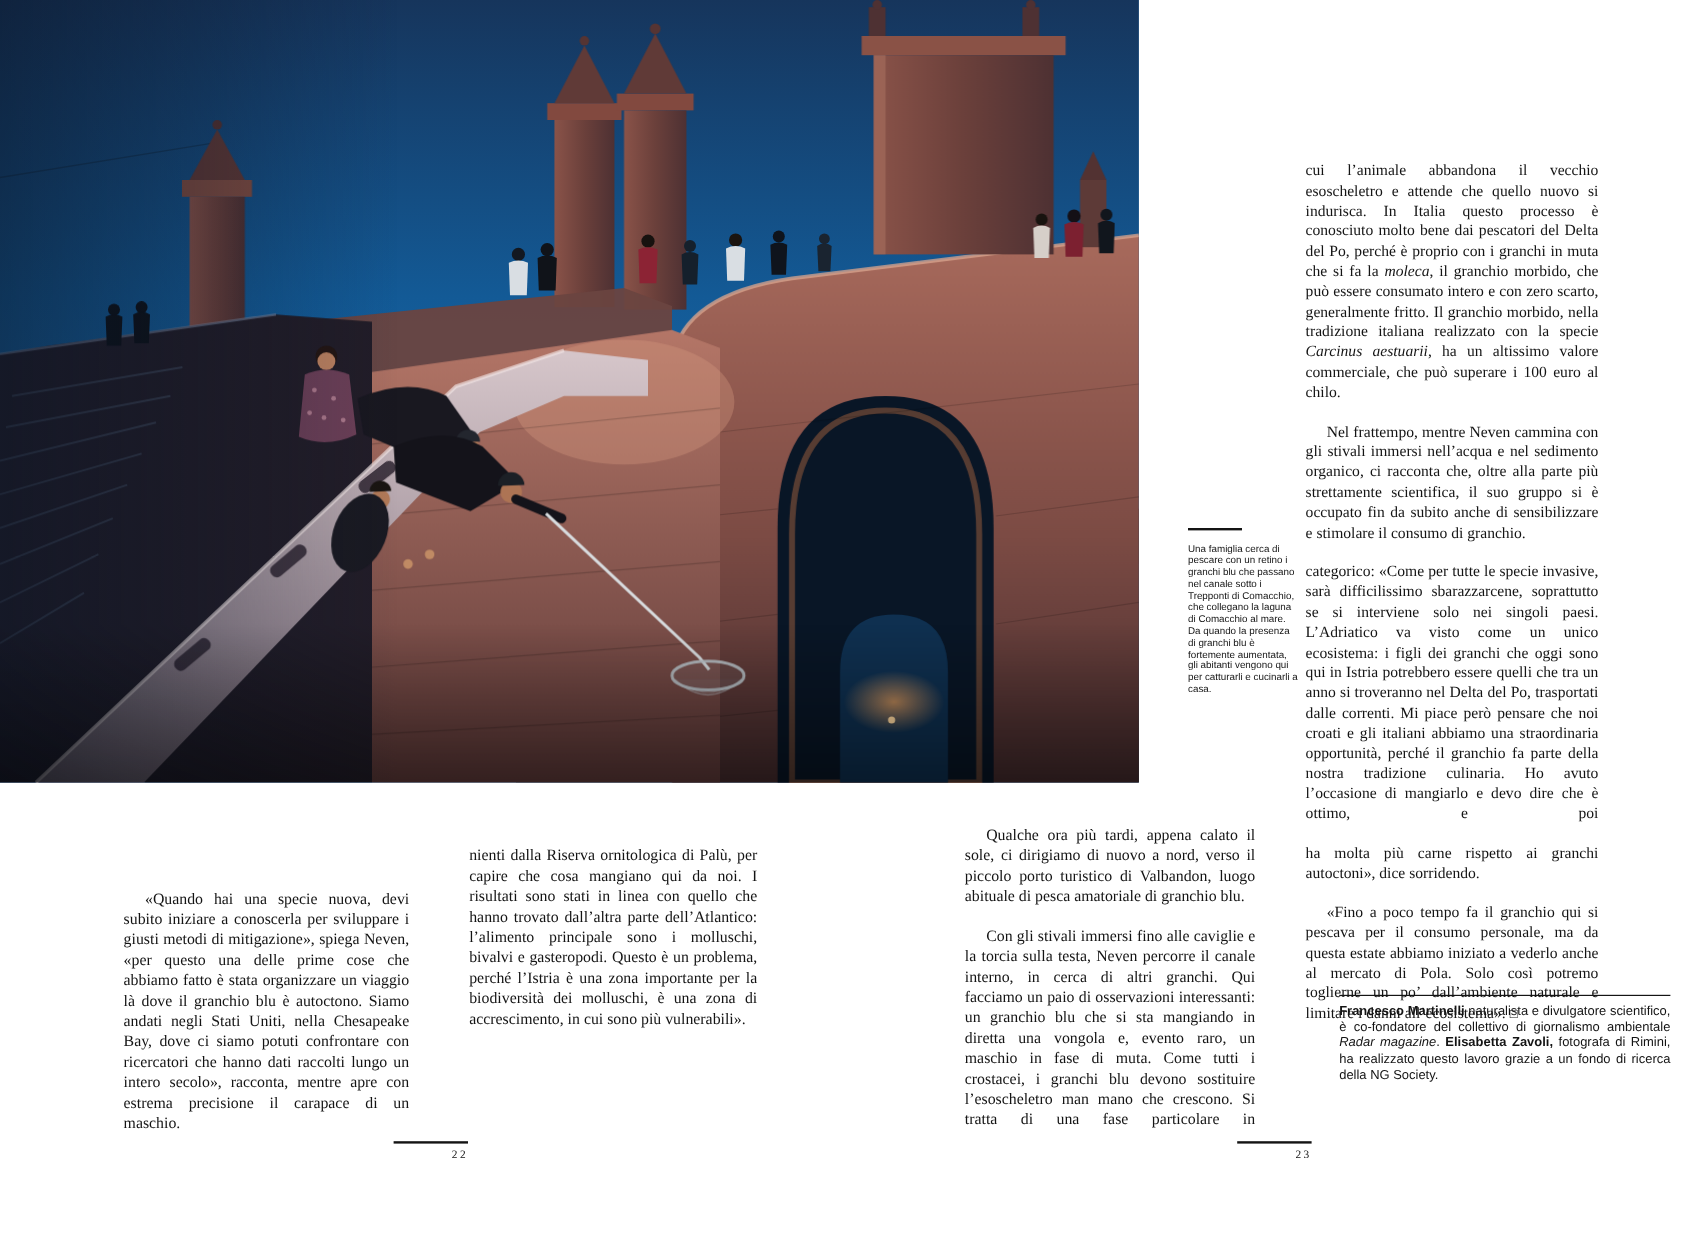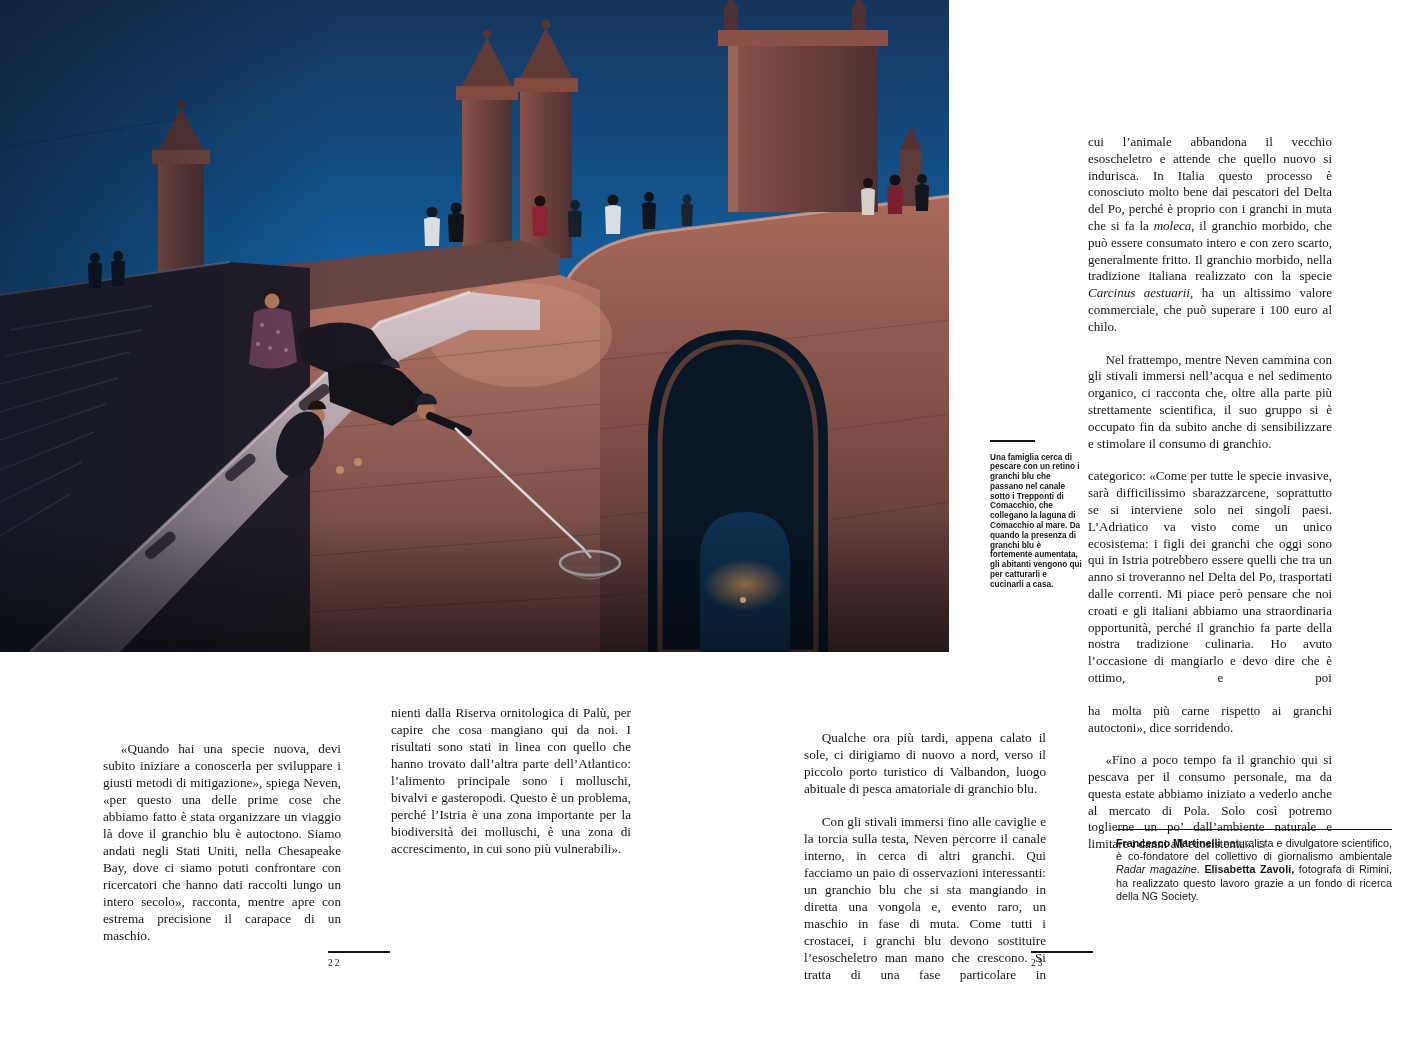--- a/index.html
+++ b/index.html
@@ -8,50 +8,50 @@
     overflow:hidden;color:#161616;
     font-family:"Liberation Serif","DejaVu Serif",serif;
   }
   
   .photo{position:absolute;left:0;top:0;width:949px;height:652px;overflow:hidden;background:#14548c;}
   .photo svg{display:block;}
   
   .caption{
     position:absolute;left:990px;top:440px;width:92px;
     font-family:"Liberation Sans","DejaVu Sans",sans-serif;
-    font-size:8.2px;line-height:9.8px;color:#141414;font-weight:bold;
+    font-size:8.2px;line-height:9.8px;color:#141414;
   }
   .caption .cap-rule{width:45px;height:1.5px;background:#141414;margin-bottom:11px;}
   
   .col{
     position:absolute;text-align:justify;color:#141414;
     font-size:13.2px;line-height:17px;
     hyphens:auto;-webkit-hyphens:auto;
   }
   .col1{left:87px;top:724px;width:270px;}
   .col2{left:375px;top:688px;width:272px;}
-  .col3{left:788px;top:713px;width:274px;}
+  .col3{left:788px;top:671px;width:274px;}
   .col4{left:1072px;top:118px;width:276px;font-size:13px;line-height:16.8px;}
   .col p, .col .blk{margin:16px;text-align:justify;}
   .ind{text-indent:1.35em;}
   .narrow{margin-left:46px;}
   .jlast{text-align-last:justify;}
   .it{font-style:italic;}
   .endmark{font-size:11px;}
   
   .credits{
     position:absolute;left:1072px;top:829px;width:276px;
     border-top:1.5px solid #141414;padding-top:7px;
     font-family:"Liberation Sans","DejaVu Sans",sans-serif;
     font-size:10.8px;line-height:13.2px;text-align:justify;color:#141414;margin-left:44px;
   }
   .credits b{font-weight:700;}
   
   .footer{
-    position:absolute;width:62px;text-align:left;
+    position:absolute;width:62px;text-align:right;
     font-size:9.5px;letter-spacing:2px;color:#141414;
   }
   .footer .foot-rule{height:1.5px;background:#141414;margin-bottom:5px;}
   .footer-left{left:328px;top:951px;}
   .footer-right{left:1031px;top:951px;}
 </style>
 </head>
 <body>
 
 <div class="page">

